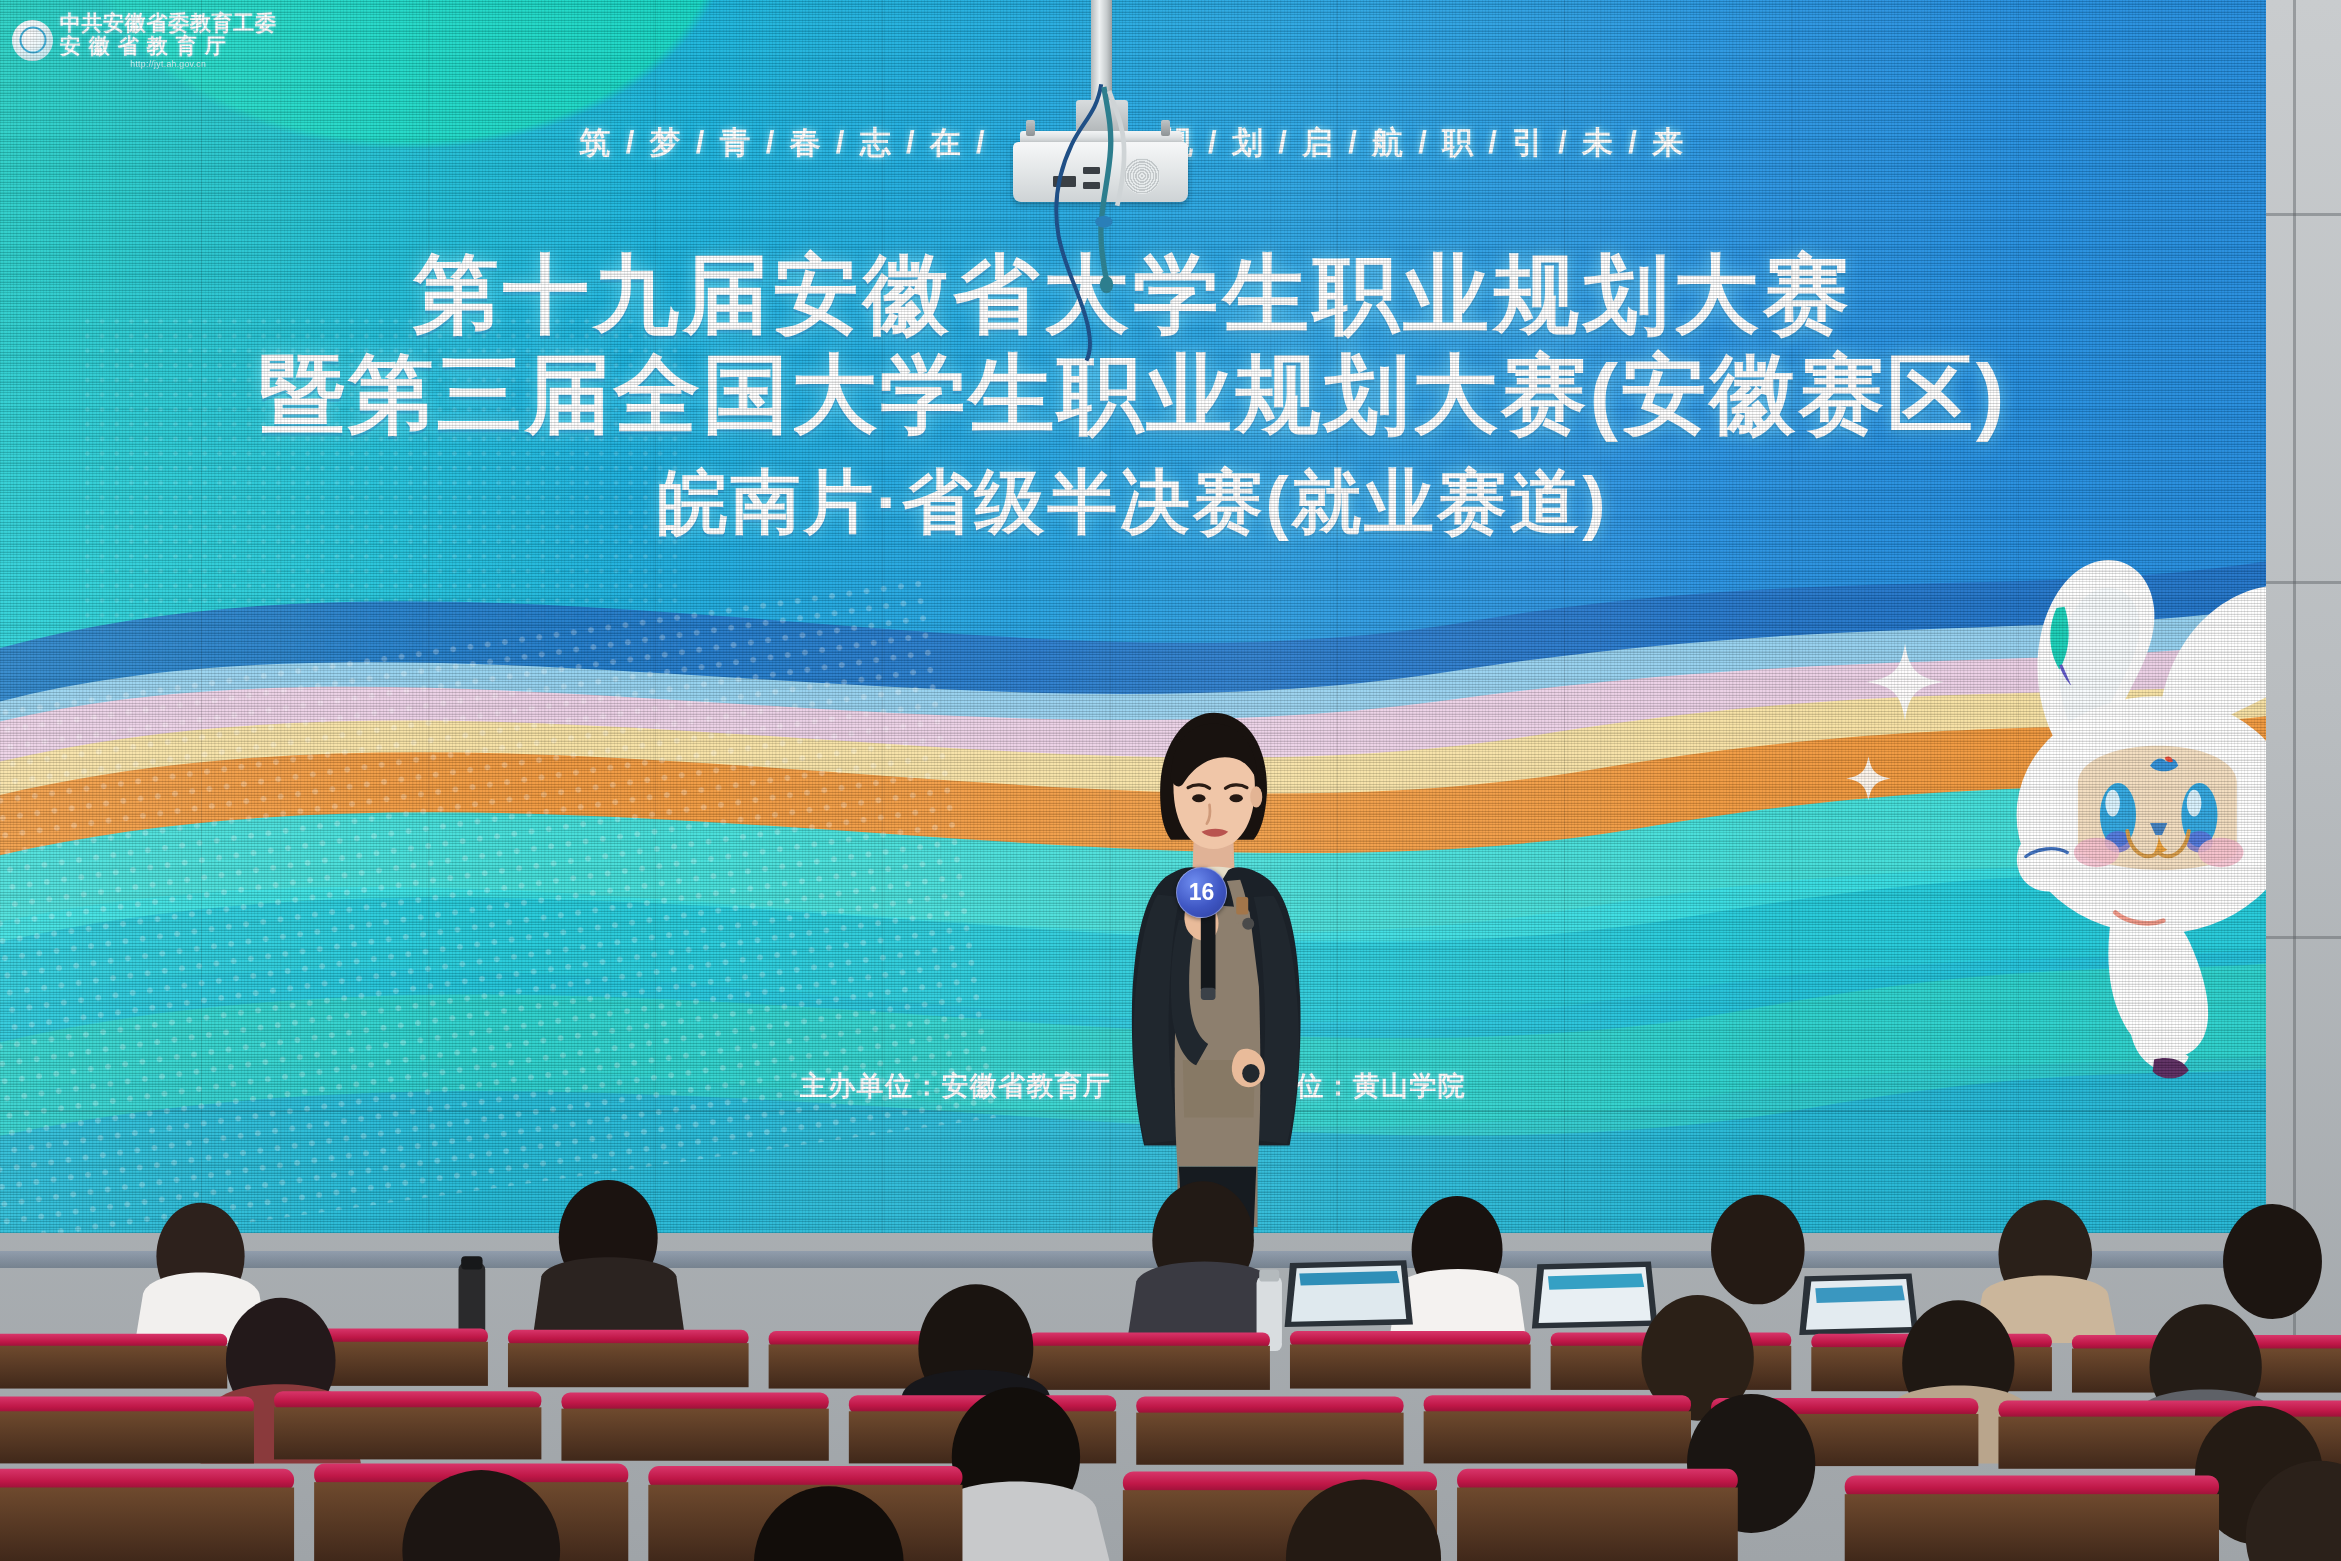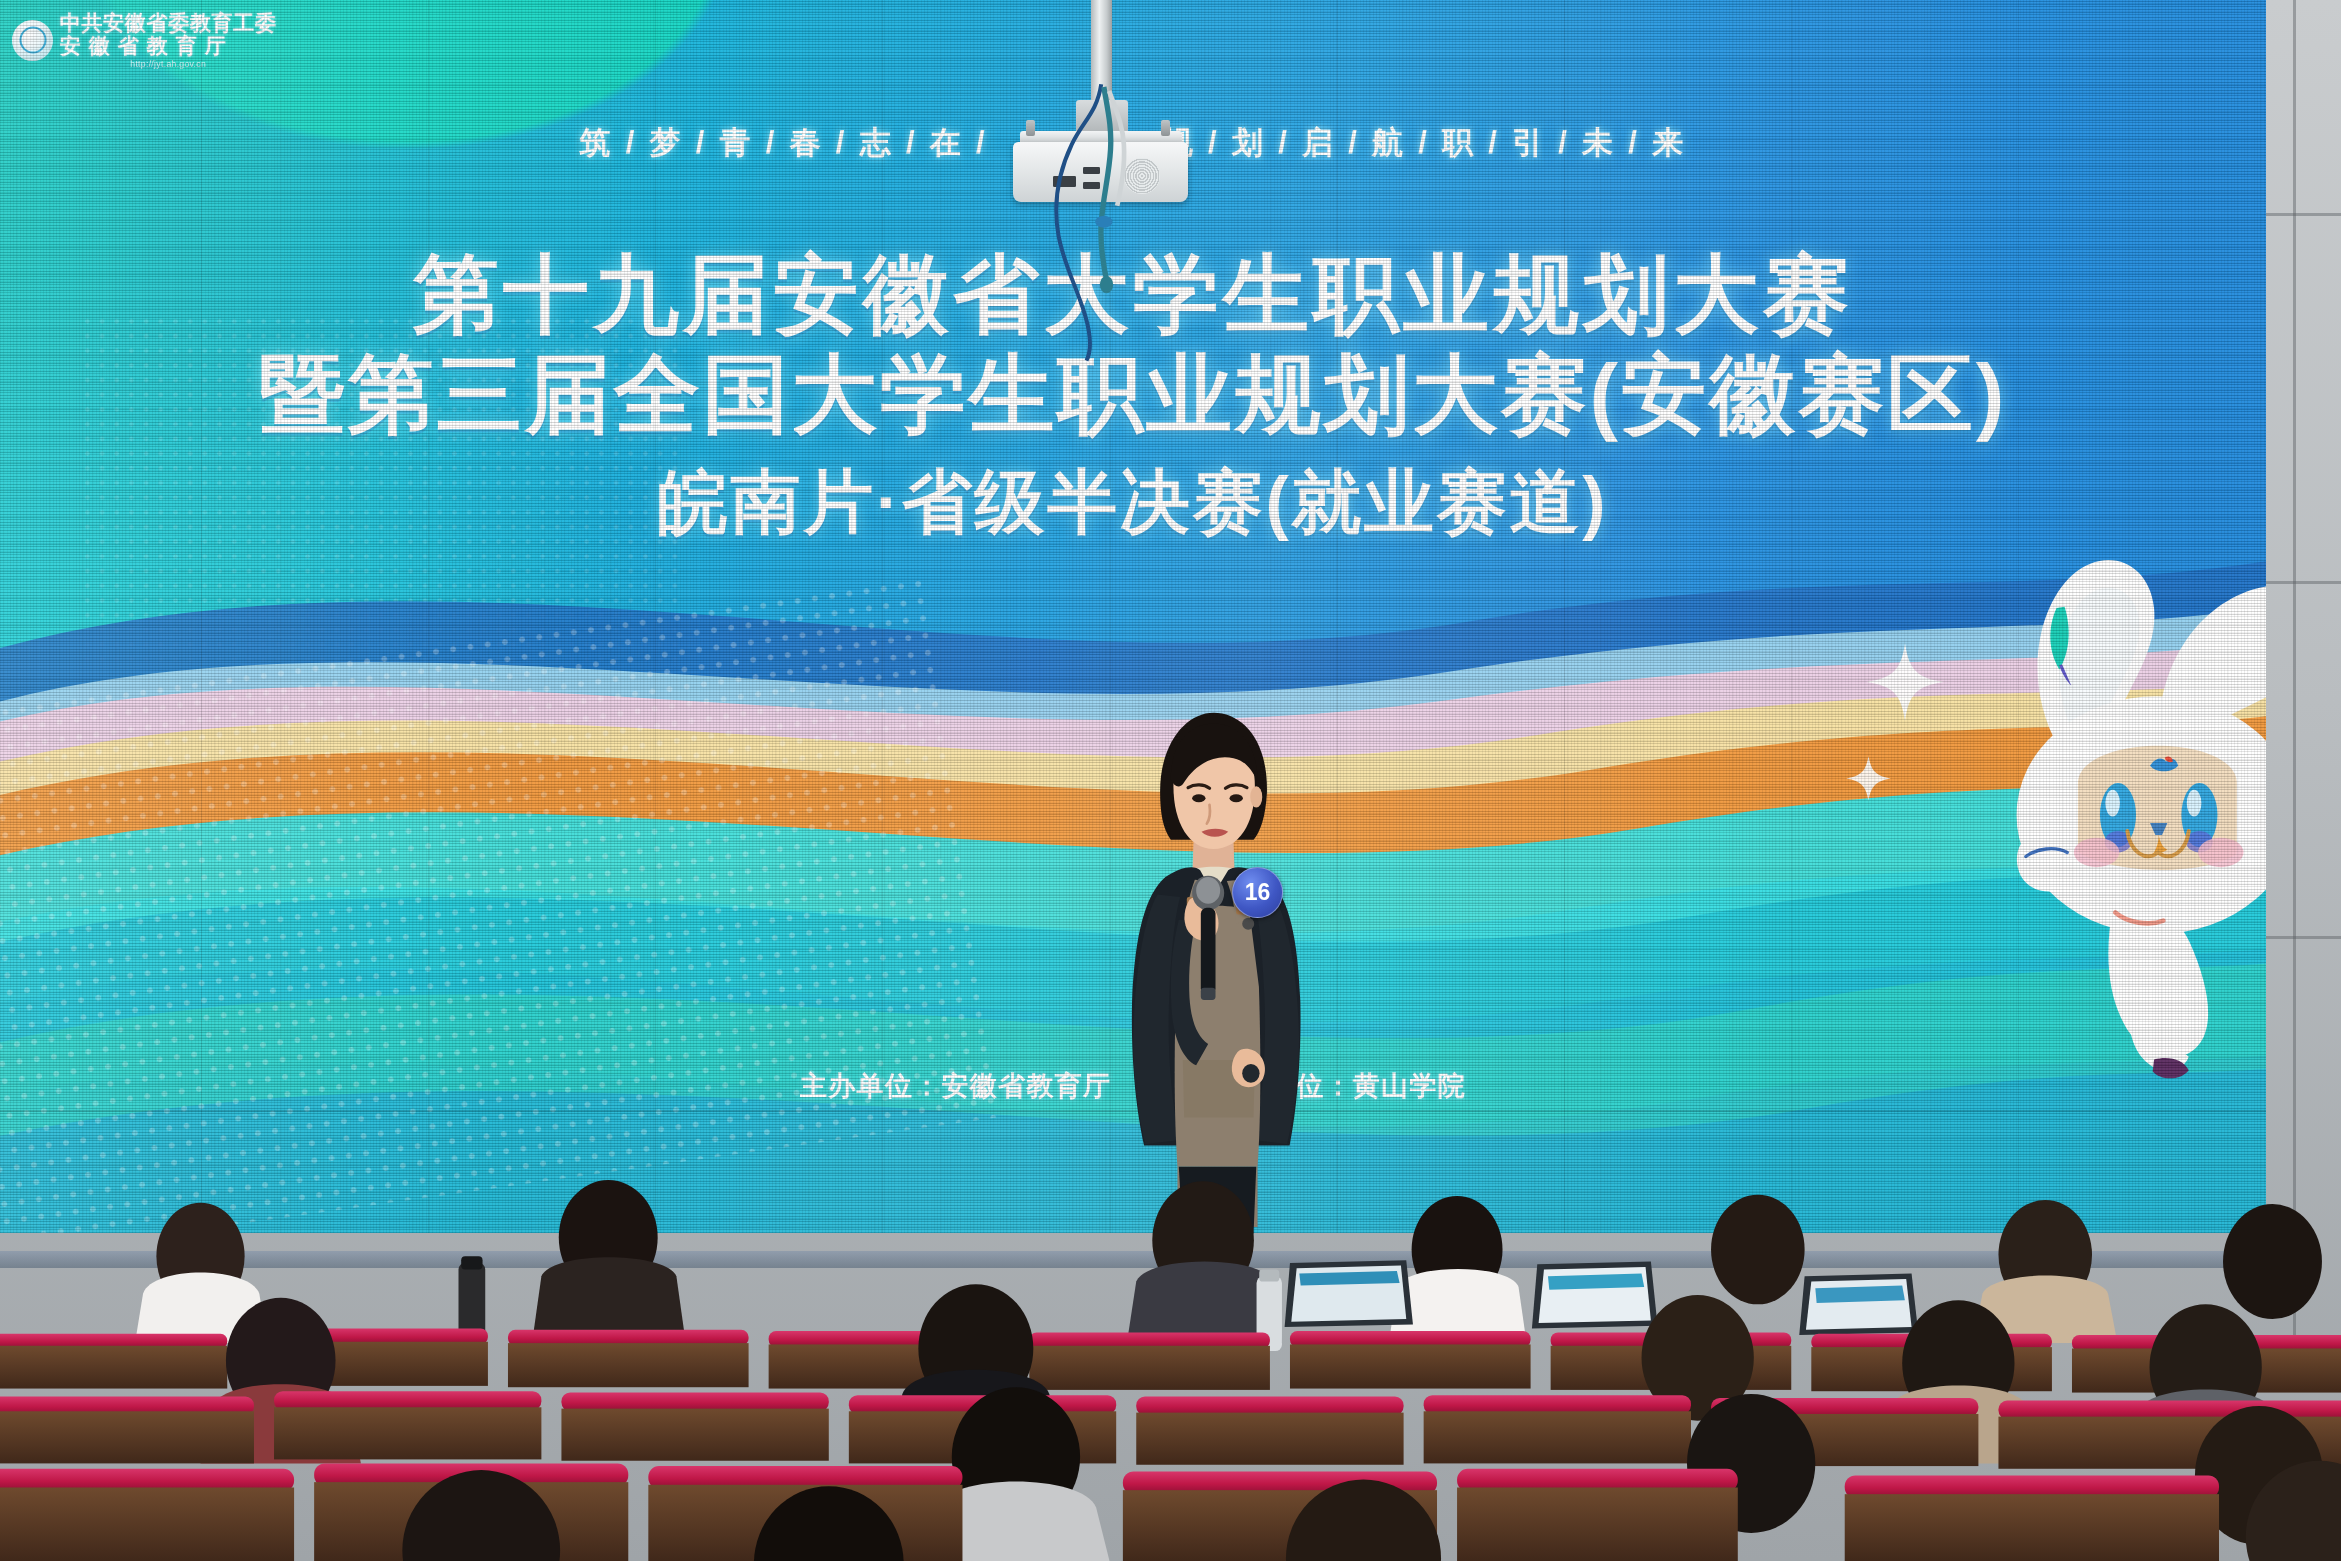--- a/index.html
+++ b/index.html
@@ -181,21 +181,21 @@
     background:repeating-radial-gradient(circle, #c3c8ca 0 1.3px, #e6eaeb 1.3px 2.7px);
   }
   .proj-port{position:absolute;background:#3a3f44;border-radius:1.3px;}
   .proj-cable{position:absolute;pointer-events:none;}
   .proj-cable svg{display:block;overflow:visible;}
 
   
   .speaker{position:absolute;left:1096px;top:699px;width:227px;height:535px;}
   .speaker svg{display:block;width:100%;height:100%;overflow:visible;}
   .badge-num{
-    position:absolute;left:1232px;top:867px;width:49px;height:49px;border-radius:50%;
+    position:absolute;left:1176px;top:867px;width:49px;height:49px;border-radius:50%;
     background:radial-gradient(circle at 36% 30%, #6f8df0 0%, #3f57c4 55%, #2c3e9e 100%);
     color:#fff;font-size:23px;font-weight:bold;
     display:flex;align-items:center;justify-content:center;
     box-shadow:0 1.3px 4px rgba(0,0,0,.45);
     border:1.3px solid rgba(255,255,255,.35);
   }
 
   
   .audience{position:absolute;left:0;top:1176px;width:2342px;height:385px;overflow:hidden;}
   .audience svg{display:block;width:100%;height:100%;}

